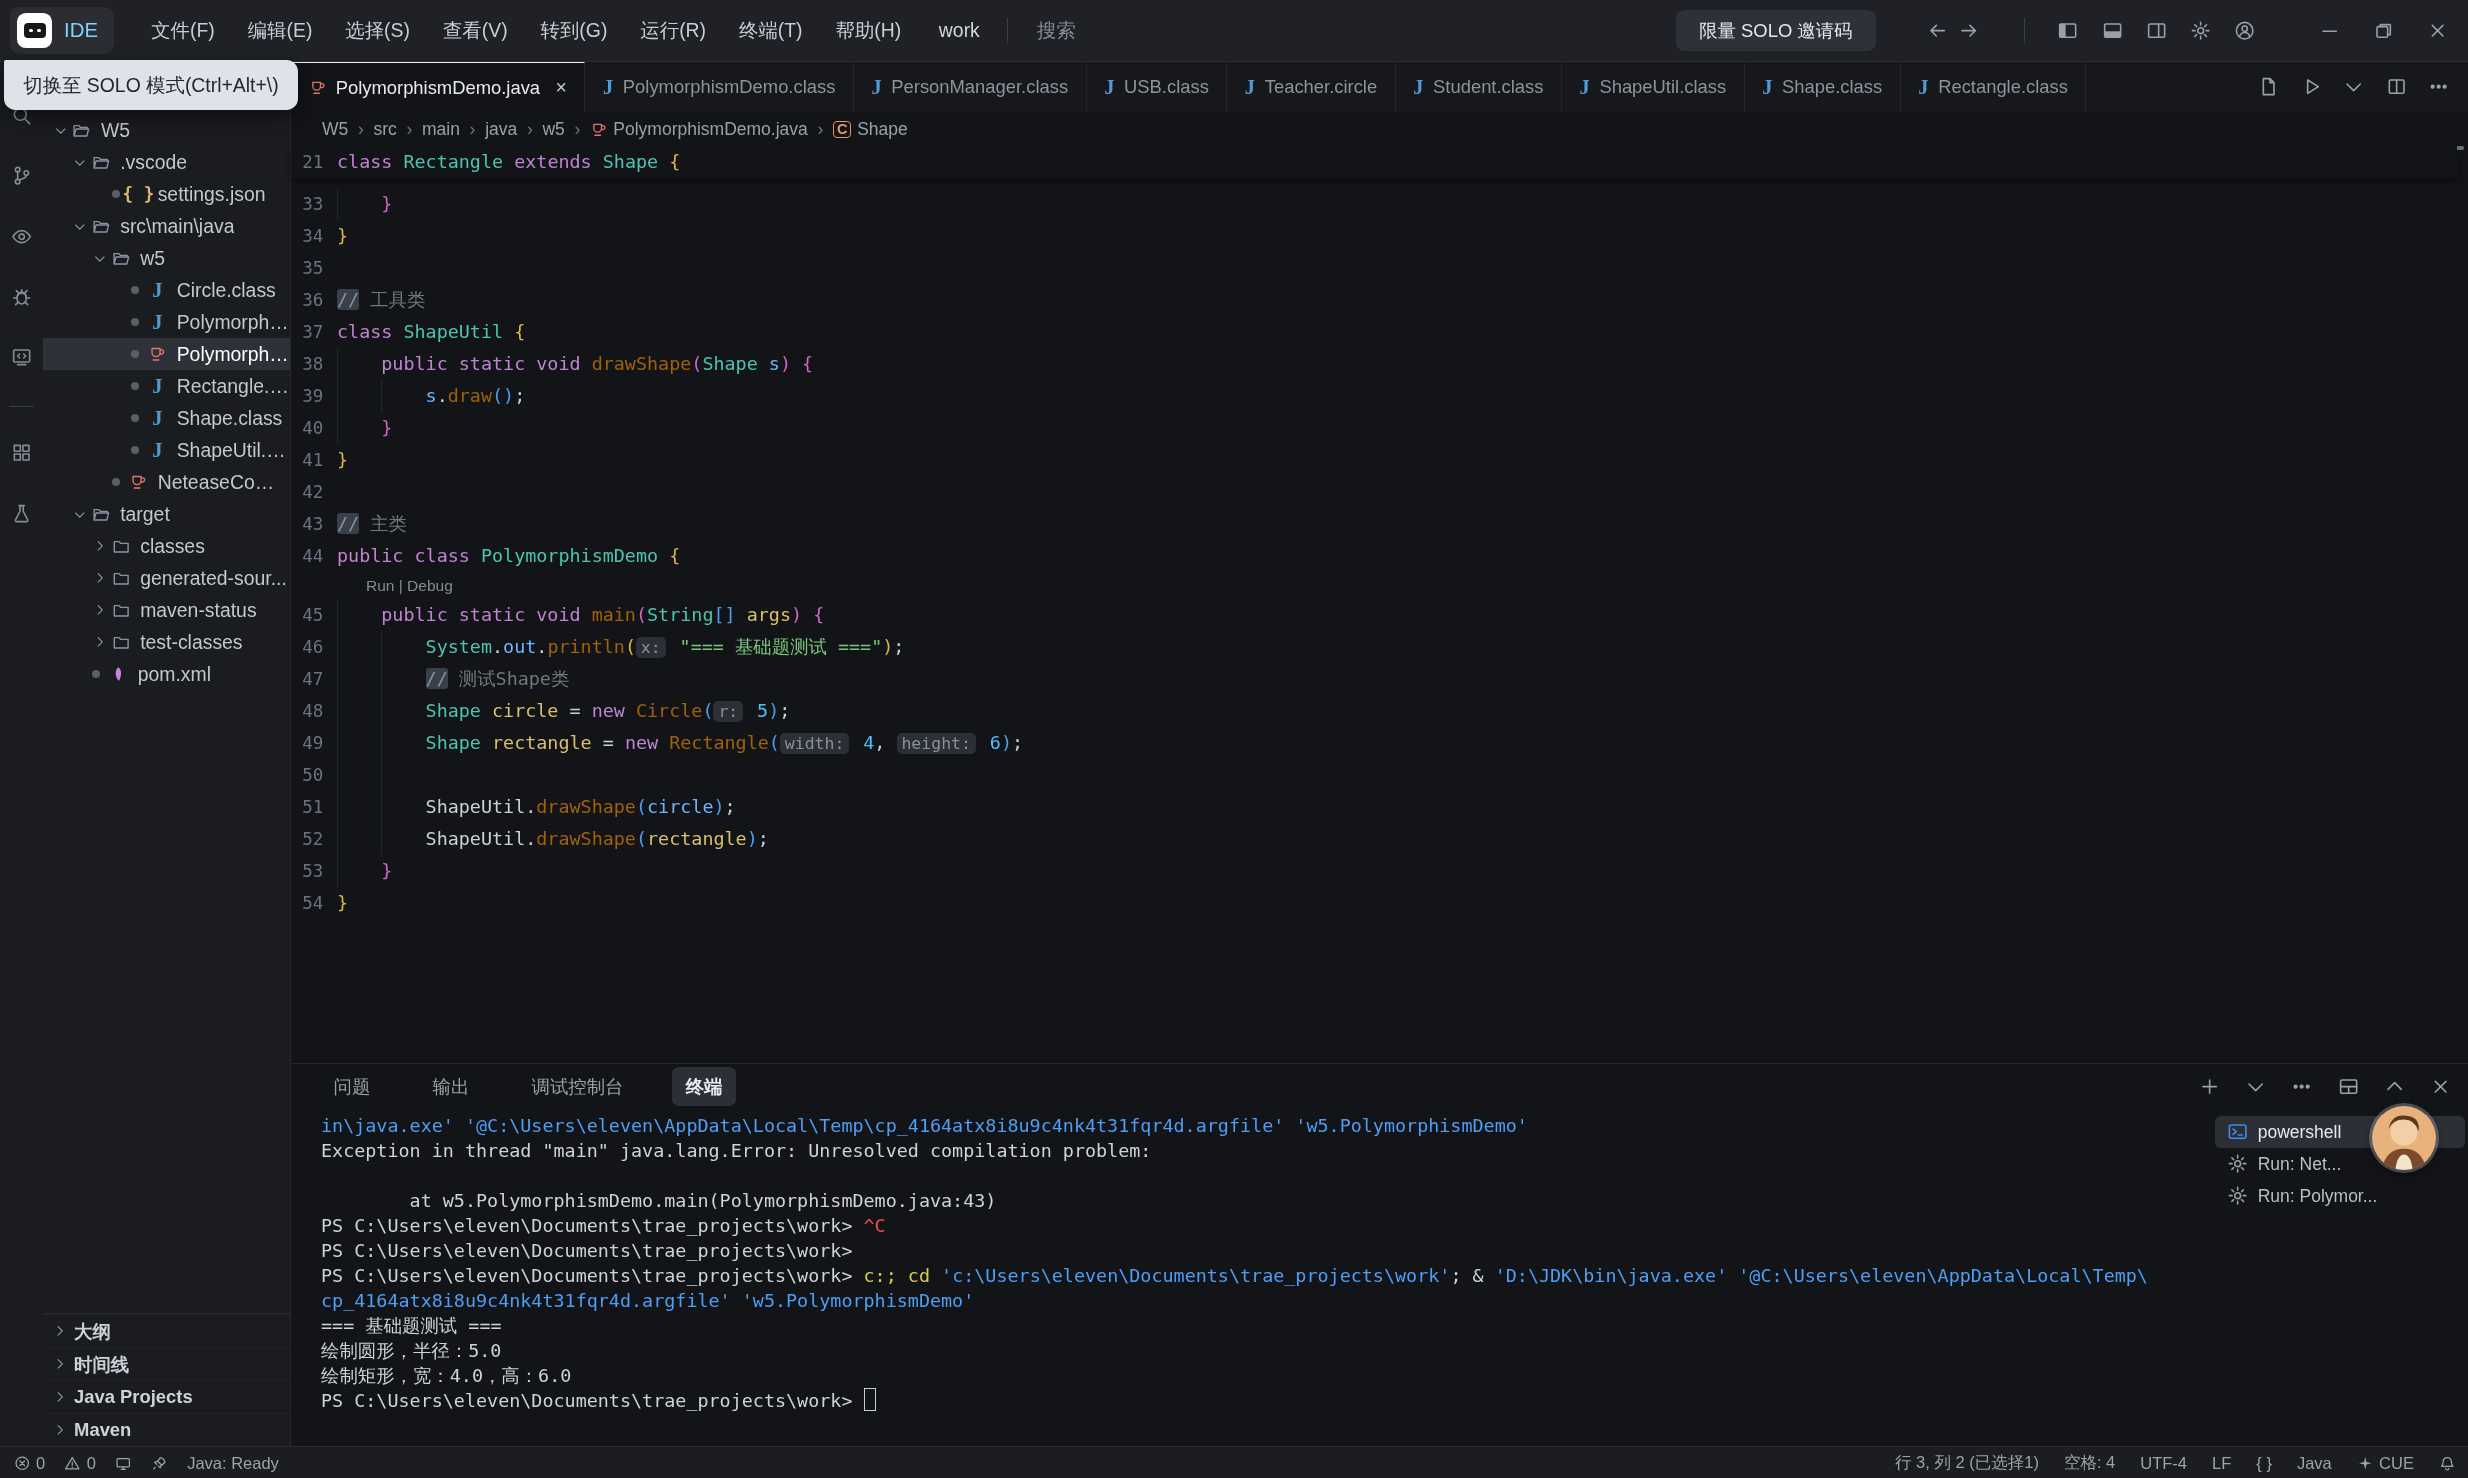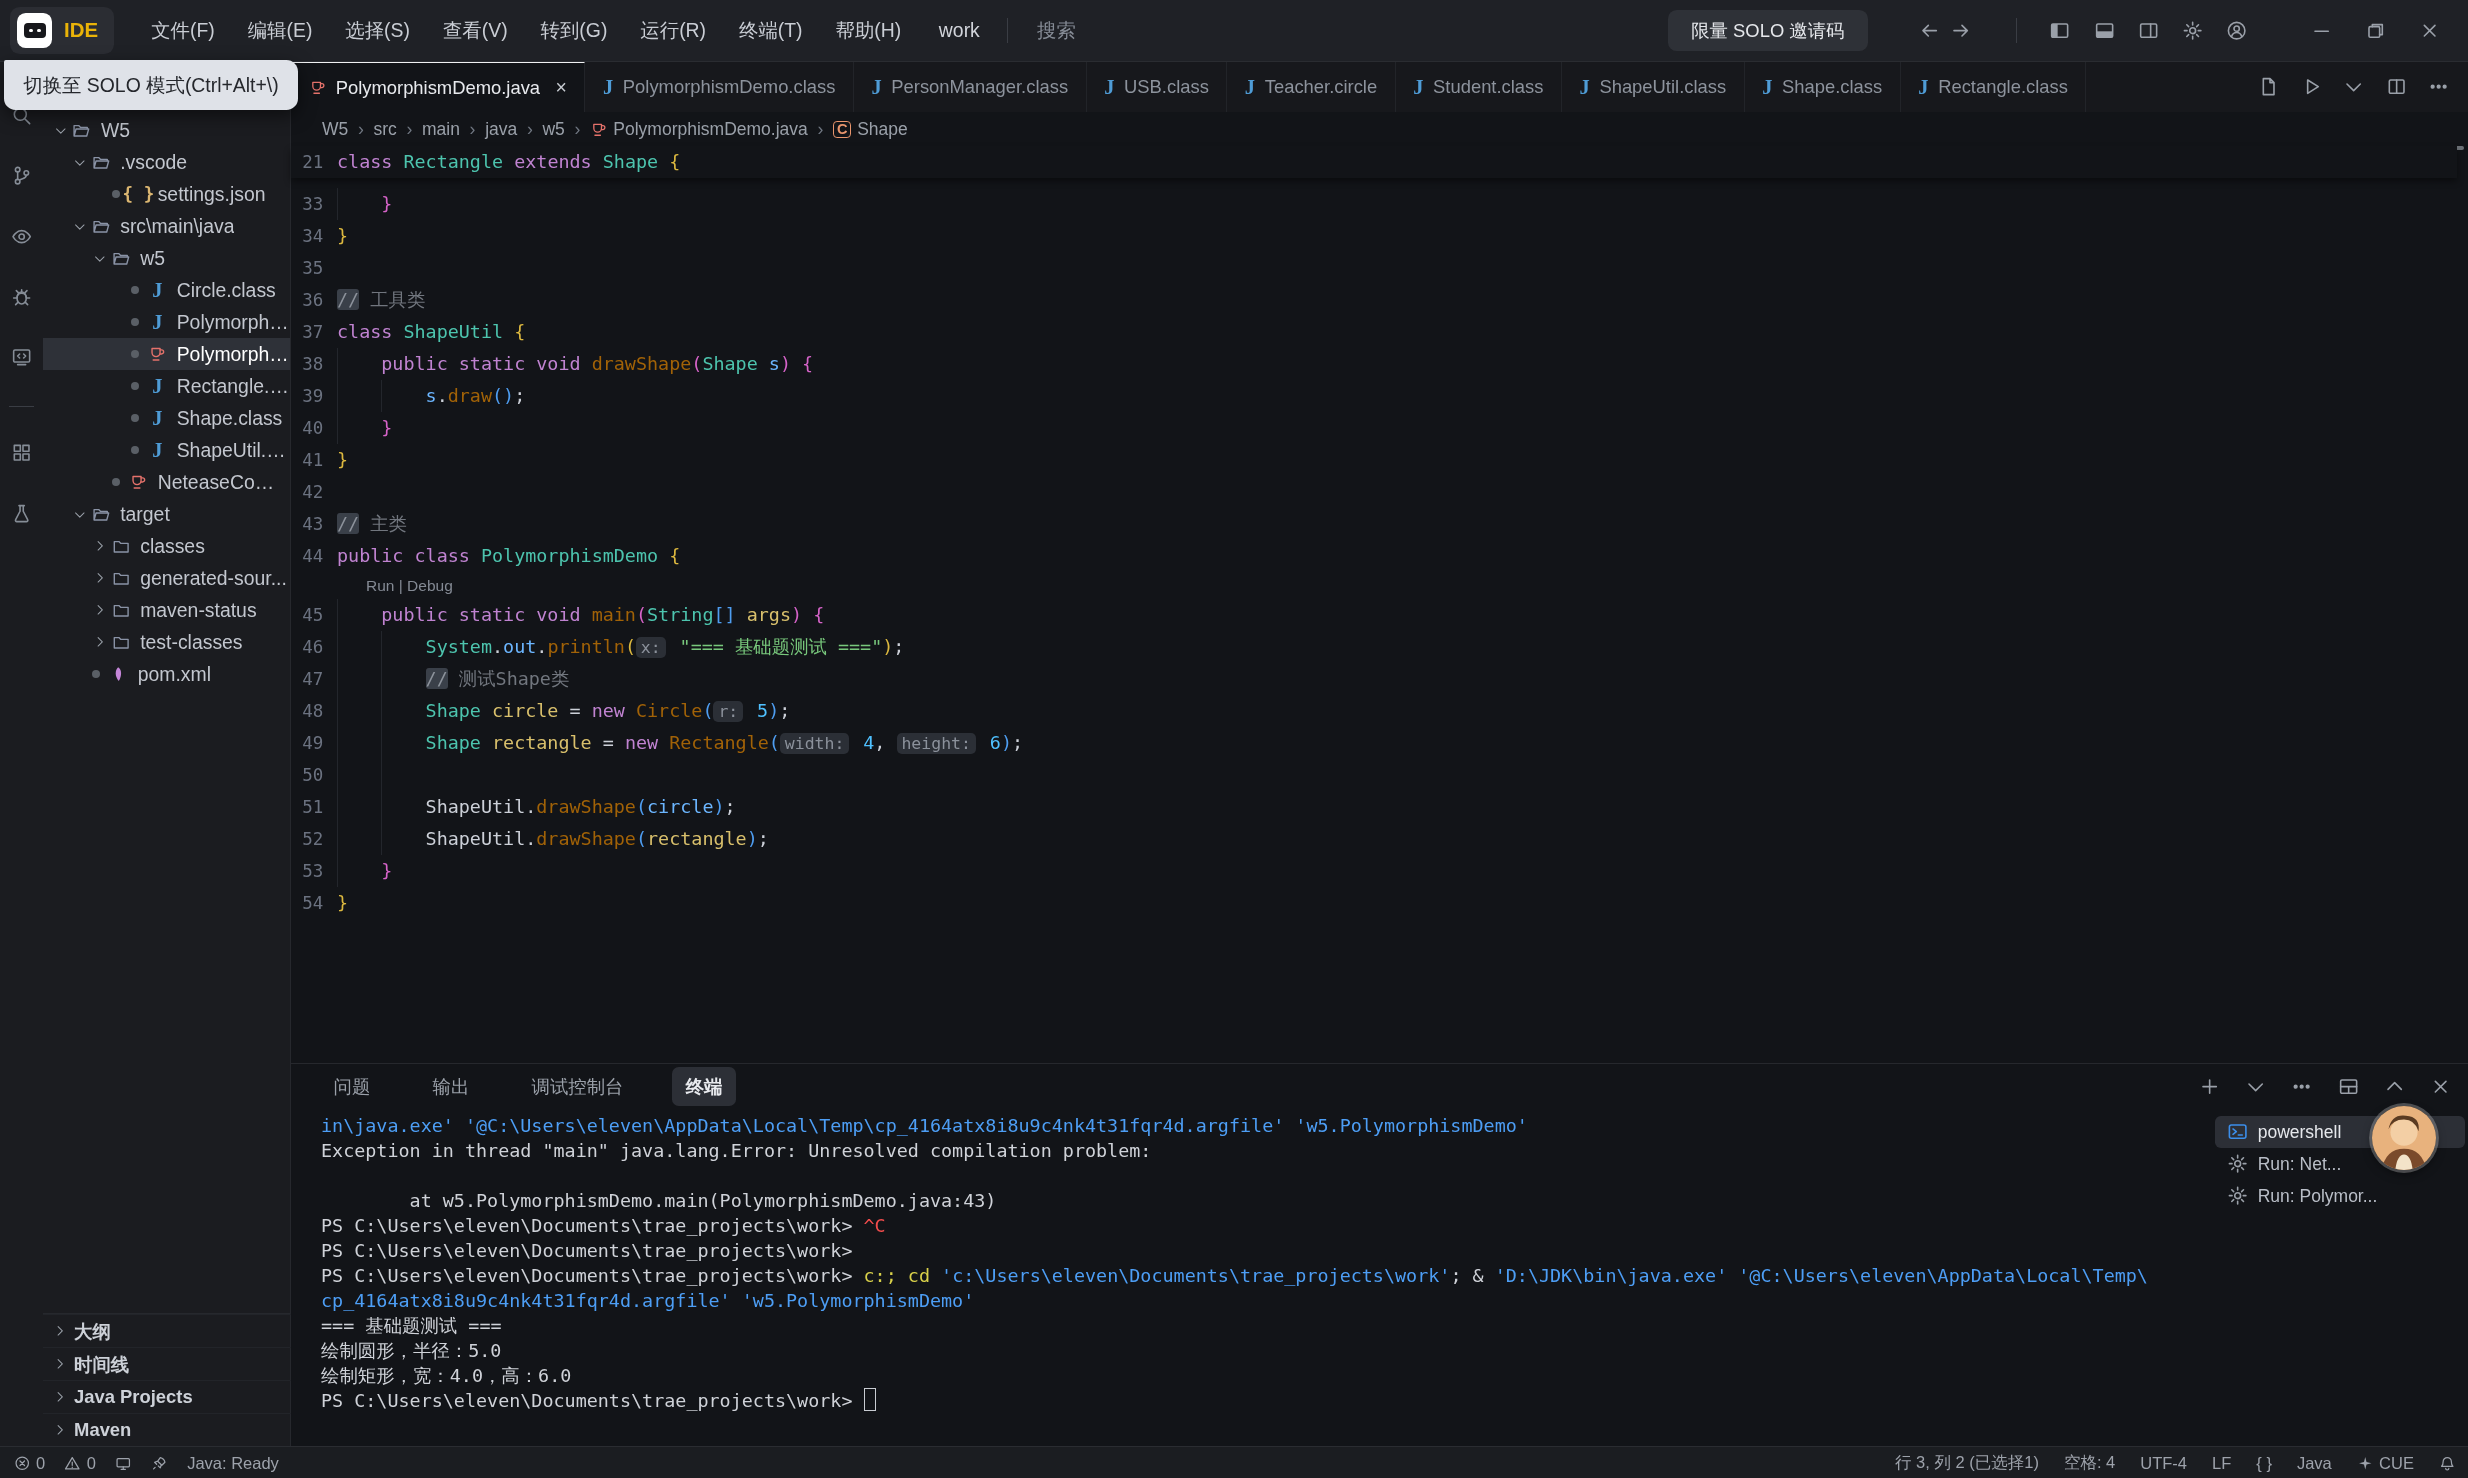--- a/index.html
+++ b/index.html
@@ -7,29 +7,29 @@
   .abs{position:absolute}
   #app{position:relative;width:2469px;height:1479px;background:#121418;color:#c8ccd4}
 
   
   #titlebar{left:0;top:0;width:2469px;height:62px;background:#1f2126;display:flex;align-items:center;border-bottom:1px solid #2a2c31;box-sizing:border-box}
   .ide-chip{display:flex;align-items:center;gap:11.6px;background:#2b2d33;border-radius:9.7px;margin-left:9.7px;padding:5.8px 15.5px 5.8px 7.8px}
   .ide-logo{width:35px;height:35px;background:#fff;border-radius:8.7px;display:flex;align-items:center;justify-content:center}
   .ide-logo-glyph{width:21.3px;height:15.5px;background:#17181c;border-radius:3.9px;position:relative}
   .ide-logo-glyph:before,.ide-logo-glyph:after{content:"";position:absolute;top:5.8px;width:3.9px;height:3.9px;border-radius:1.9px;background:#fff}
   .ide-logo-glyph:before{left:4.9px}.ide-logo-glyph:after{right:4.9px}
-  .ide-label{color:#eab308;font-weight:bold;font-size:20.4px}
+  .ide-label{color:#7dd3fc;font-weight:normal;font-size:20.4px}
   #menus{display:flex;align-items:center;margin-left:25px;gap:7.8px}
   .menu-item{color:#c9cdd4;font-size:19.4px;padding:5.8px 12.6px;border-radius:5.8px;cursor:default;white-space:nowrap}
   .tb-sep{width:1px;height:25px;background:#3a3d44;margin:0 17.5px}
   #workspace-switcher{display:flex;align-items:center;gap:9.7px;color:#d2d5db;font-size:19.4px;margin-left:25px}
   #search-box{display:flex;align-items:center;gap:11.6px;color:#868c96;font-size:19.4px}
   .icn{display:inline-flex;align-items:center;justify-content:center;color:#9aa0a9}
   .icn svg{display:block}
-  #titlebar-right{margin-left:auto;display:flex;align-items:center;gap:26px;padding-right:12px}
+  #titlebar-right{margin-left:auto;display:flex;align-items:center;gap:26px;padding-right:4px}
   #invite-pill{display:flex;align-items:center;gap:9.7px;background:#2e3137;border-radius:8.7px;padding:7.8px 13.6px;font-size:18.4px;color:#e6e8ec;white-space:nowrap}
   .nav-arrows{display:flex;align-items:center;gap:9.7px;margin:0 13.6px 0 25px}
   .win-btn{width:54px;height:62px;display:flex;align-items:center;justify-content:center;color:#c2c6cd}
 
   
   #solo-tooltip{left:3.9px;top:60px;background:#dfe2e8;color:#25272c;font-size:19.4px;padding:11.6px 19.4px;border-radius:1.9px 11.6px 11.6px 11.6px;box-shadow:0 5.8px 17.5px rgba(0,0,0,.5);z-index:60;white-space:nowrap}
 
   
   #activitybar{left:0;top:62px;width:43px;height:1384px;background:#1b1c20;display:flex;flex-direction:column;align-items:center;padding-top:43px;box-sizing:border-box;gap:35px}
   #activitybar .icn{color:#868d97}

